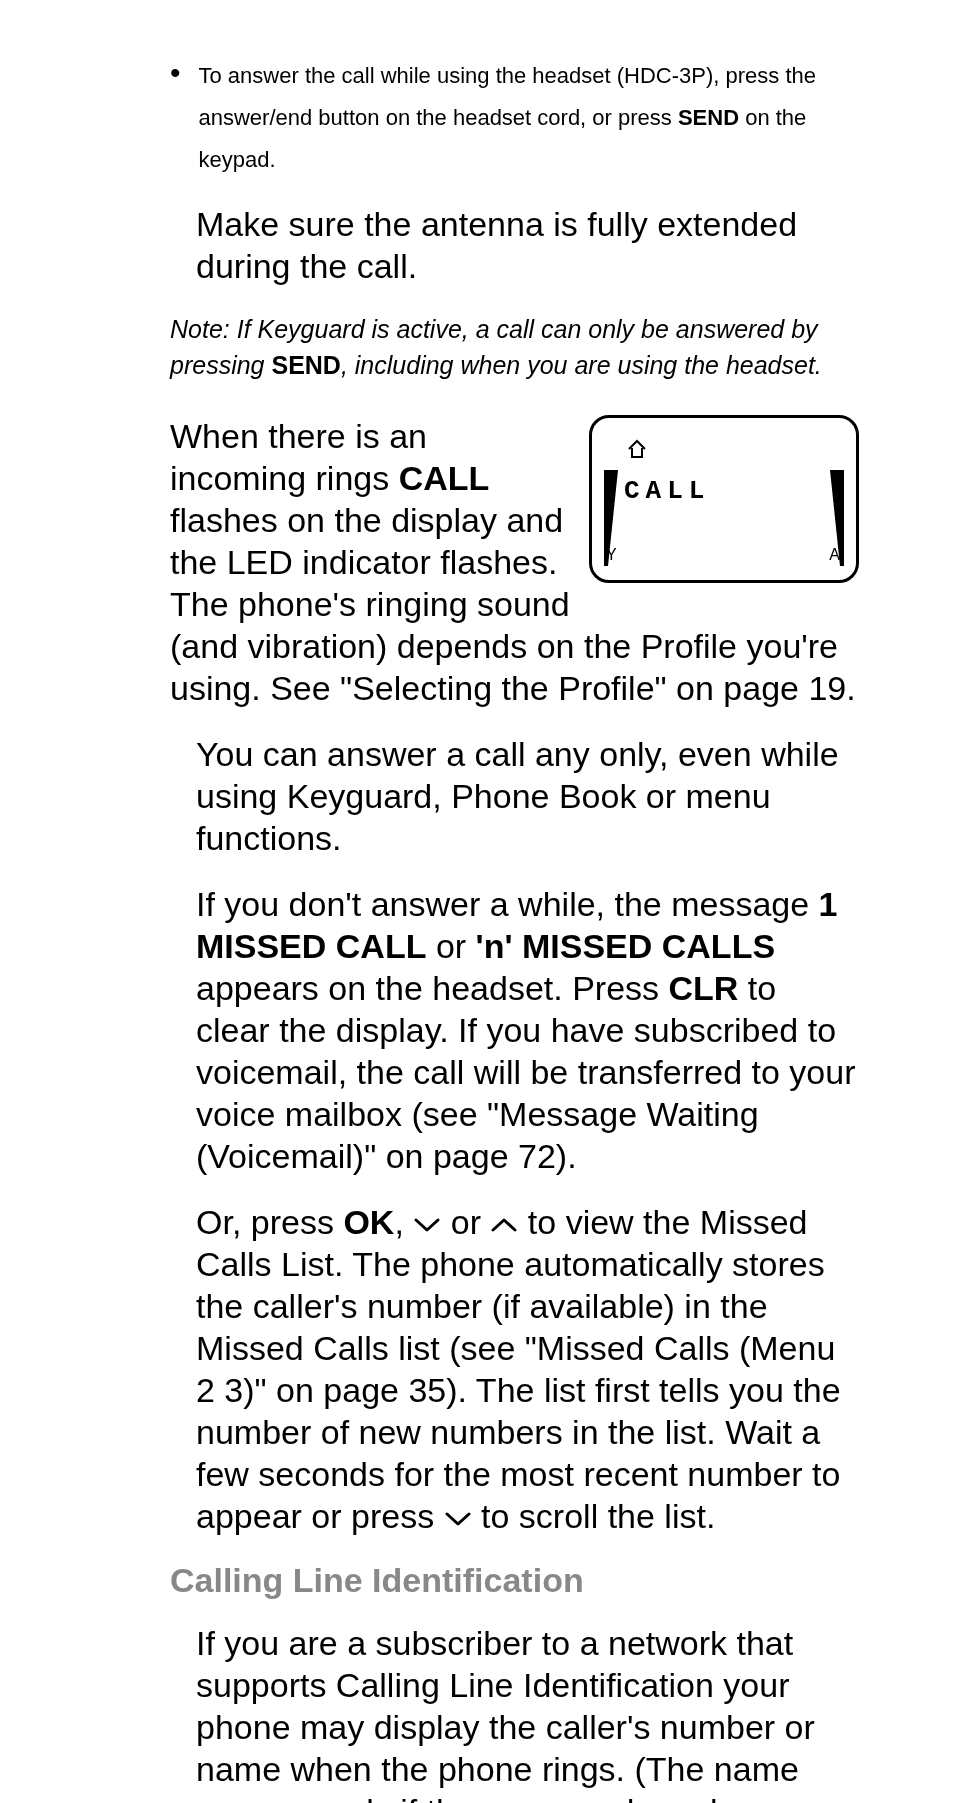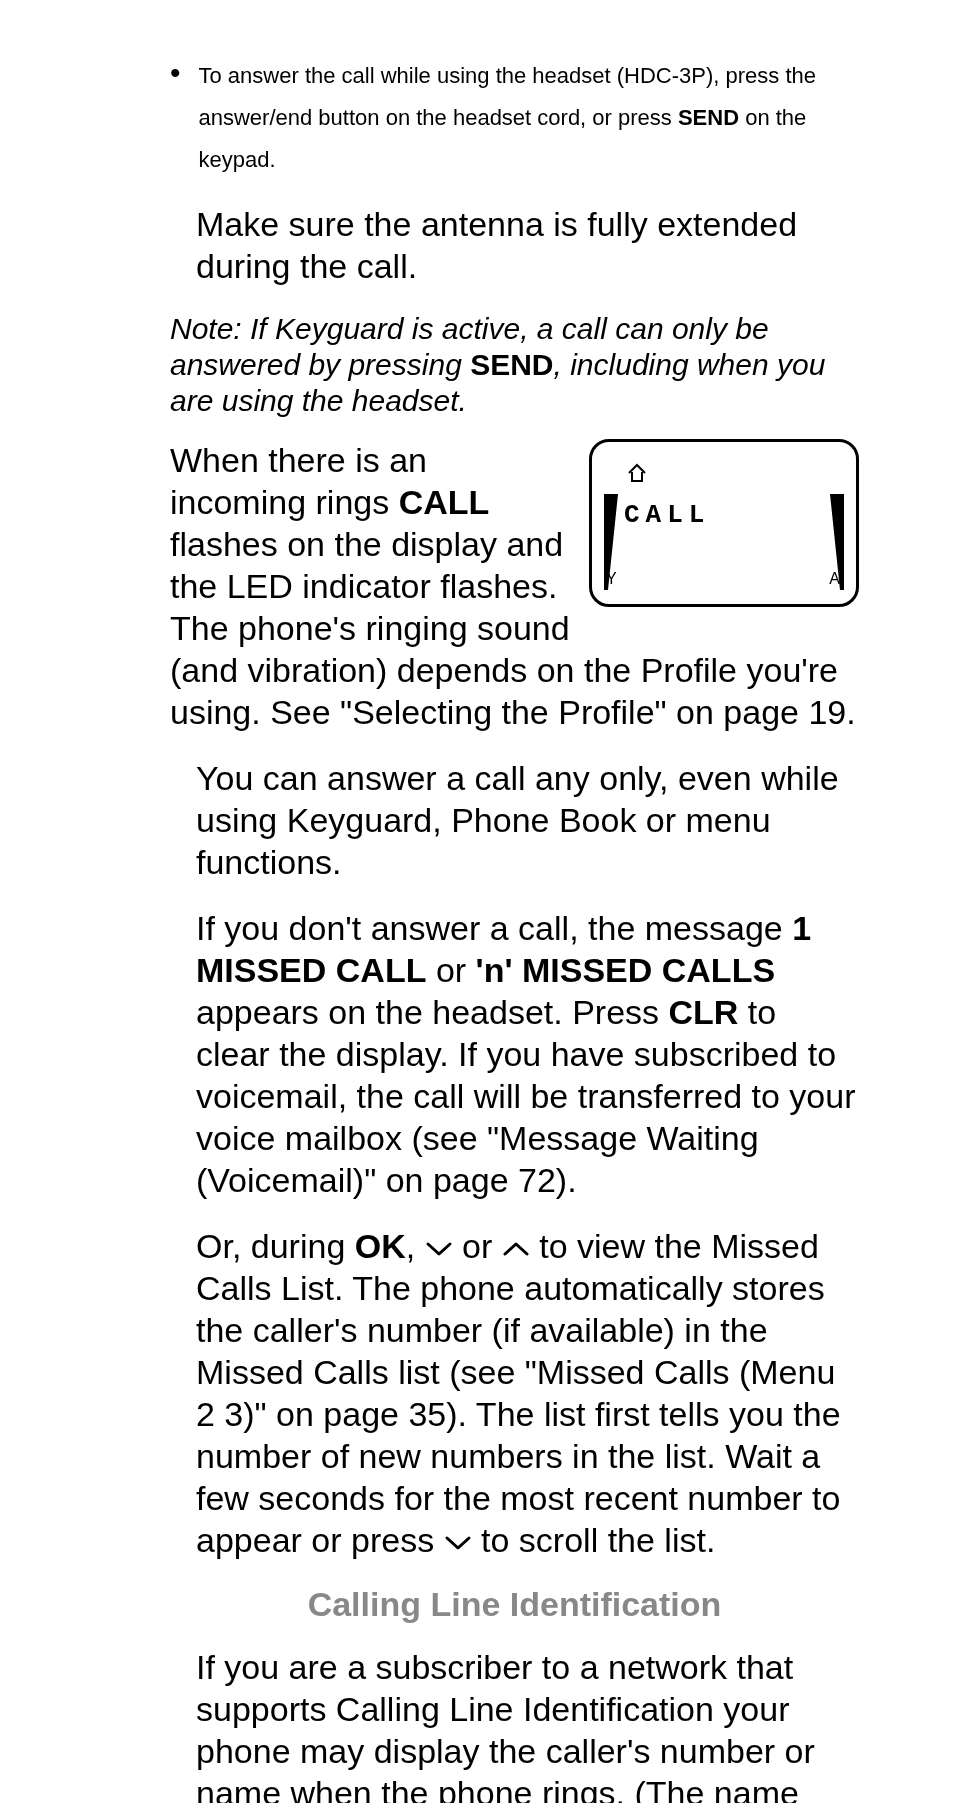--- a/index.html
+++ b/index.html
@@ -35,38 +35,37 @@
     line-height: 42px;
   }
   .para {
     margin-left: 101px;
     font-size: 34px;
     line-height: 42px;
     margin-bottom: 24px;
   }
   .note {
     margin-left: 75px;
-    font-size: 30px;
+    font-size: 25px;
     line-height: 36px;
     font-style: italic;
-    margin-bottom: 20px;
+    margin-bottom: 32px;
   }
   .note b.upright {
     font-style: normal;
     font-weight: 700;
   }
   b { font-weight: 700; }
   .section-heading {
     margin-left: 75px;
     font-size: 34px;
     font-weight: 700;
     color: #888;
     margin-top: 20px;
     margin-bottom: 22px;
-    text-align: center;
   }
   .flow-block {
     margin-left: 75px;
     font-size: 34px;
     line-height: 42px;
     margin-bottom: 24px;
   }
   .flow-block::after { content: ""; display: block; clear: both; }
   .phone-screen {
     float: right;
@@ -166,25 +165,25 @@
       <span class="tiny-label tiny-left">Y</span>
       <span class="tiny-label tiny-right">A</span>
     </div>
 
     <span>When there is an incoming rings </span><b>CALL</b><span> flashes on the display and the LED indicator flashes. The phone's ringing sound (and vibration) depends on the Profile you're using. See "Selecting the Profile" on page 19.</span>
   </div>
 
   <div class="para">You can answer a call any only, even while using Keyguard, Phone Book or menu functions.</div>
 
   <div class="para">
-    <span>If you don't answer a call, the message </span><b>1 MISSED CALL</b><span> or </span><b>'n' MISSED CALLS</b><span> appears on the headset. Press </span><b>CLR</b><span> to clear the display. If you have subscribed to voicemail, the call will be transferred to your voice mailbox (see "Message Waiting (Voicemail)" on page 72).</span>
+    <span>If you don't answer a while, the message </span><b>1 MISSED CALL</b><span> or </span><b>'n' MISSED CALLS</b><span> appears on the headset. Press </span><b>CLR</b><span> to clear the display. If you have subscribed to voicemail, the call will be transferred to your voice mailbox (see "Message Waiting (Voicemail)" on page 72).</span>
   </div>
 
   <div class="para">
-    <span>Or, during </span><b>OK</b><span>, </span><span><svg class="arrow-svg" viewBox="0 0 28 20">
+    <span>Or, press </span><b>OK</b><span>, </span><span><svg class="arrow-svg" viewBox="0 0 28 20">
           <path d="M3 5 L14 15 L25 5" fill="none" stroke="#000" stroke-width="3" stroke-linecap="round" stroke-linejoin="round"></path>
         </svg></span><span> or </span><span><svg class="arrow-svg" viewBox="0 0 28 20">
           <path d="M3 15 L14 5 L25 15" fill="none" stroke="#000" stroke-width="3" stroke-linecap="round" stroke-linejoin="round"></path>
         </svg></span><span> to view the Missed Calls List. The phone automatically stores the caller's number (if available) in the Missed Calls list (see "Missed Calls (Menu 2 3)" on page 35). The list first tells you the number of new numbers in the list. Wait a few seconds for the most recent number to appear or press </span><span><svg class="arrow-svg" viewBox="0 0 28 20">
           <path d="M3 5 L14 15 L25 5" fill="none" stroke="#000" stroke-width="3" stroke-linecap="round" stroke-linejoin="round"></path>
         </svg></span><span> to scroll the list.</span>
   </div>
 
   <div class="section-heading">Calling Line Identification</div>
 

